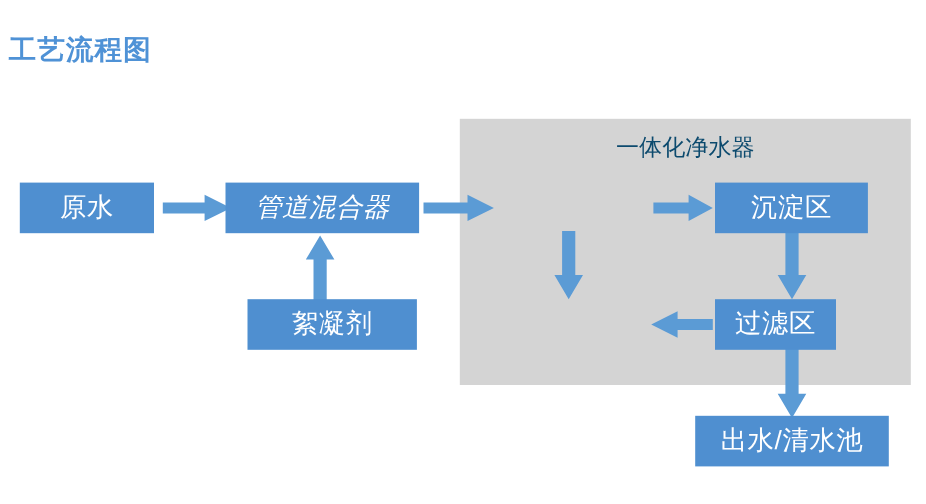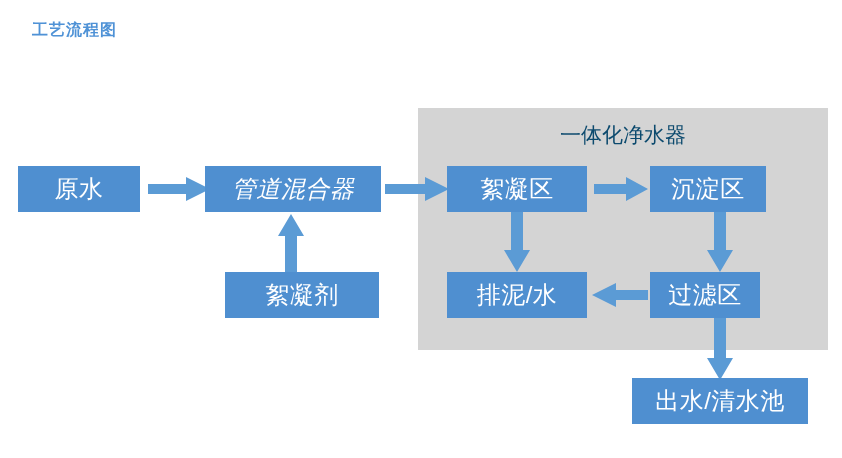--- a/index.html
+++ b/index.html
@@ -13,28 +13,27 @@
   #canvas {
     position: relative;
     width: 842px;
     height: 458px;
     background: #ffffff;
     overflow: hidden;
   }
   .title {
     position: absolute;
     left: 8px;
-    top: 14px;
-    font-size: 16px;
+    top: 30px;
+    font-size: 25px;
     font-weight: bold;
     color: #4f92d6;
     letter-spacing: 1px;
     line-height: 32px;
     white-space: nowrap;
-    margin-left: 24px;
   }
   .group-box {
     position: absolute;
     background: #d4d4d4;
     border: none;
   }
   .group-label {
     position: absolute;
     color: #0c4a6e;
     font-size: 21px;
@@ -129,31 +128,25 @@
   </div>
 
   <div class="node" style="left:205px; top:166px; width:176px; height:46px;font-style:italic;">
     <span>管道混合器</span>
   </div>
 
   <div class="node" style="left:225px; top:272px; width:154px; height:46px;">
     <span>絮凝剂</span>
   </div>
 
-  <div class="node" style="left:447px; top:166px; width:140px; height:46px;">
-    <span>絮凝区</span>
-  </div>
 
-  <div class="node" style="left:650px; top:166px; width:116px; height:46px;">
+  <div class="node" style="left:650px; top:166px; width:139px; height:46px;">
     <span>沉淀区</span>
   </div>
 
-  <div class="node" style="left:447px; top:272px; width:140px; height:46px;">
-    <span>排泥/水</span>
-  </div>
 
   <div class="node" style="left:650px; top:272px; width:110px; height:46px;">
     <span>过滤区</span>
   </div>
 
   <div class="node" style="left:632px; top:378px; width:176px; height:46px;">
     <span>出水/清水池</span>
   </div>
 
 </div>

